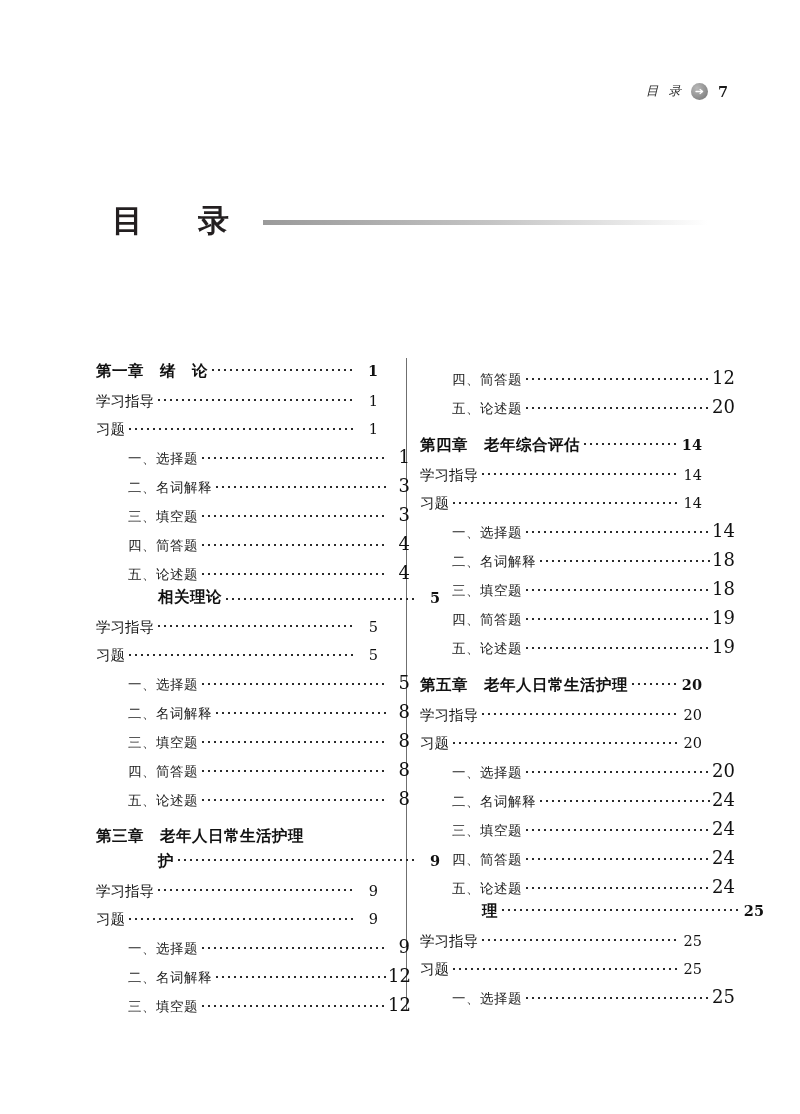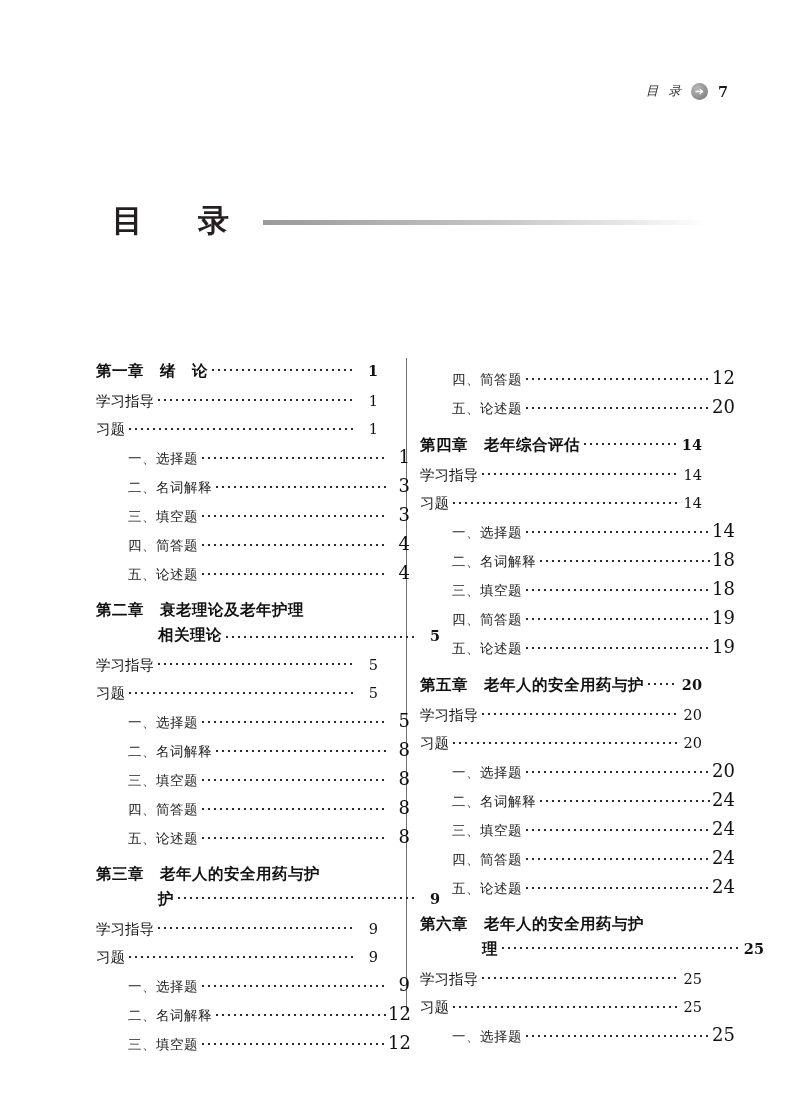--- a/index.html
+++ b/index.html
@@ -252,23 +252,20 @@
             <span class="leader"></span>
             <span class="pg">4</span>
           </div>
           <div class="entry lvl3">
             <span class="lbl">五、论述题</span>
             <span class="leader"></span>
             <span class="pg">4</span>
           </div>
         </div>
         <div class="group">
-          <div class="entry lvl1">
-            <span class="lbl">第二章　衰老理论及老年护理</span>
-          </div>
           <div class="entry lvl1 lvl1-cont" style="margin-top: 2px; align-items: center;">
             <span class="lbl">相关理论</span>
             <span class="leader"></span>
             <span class="pg">5</span>
           </div>
           <div class="entry lvl2">
             <span class="lbl">学习指导</span>
             <span class="leader"></span>
             <span class="pg">5</span>
           </div>
@@ -298,21 +295,21 @@
             <span class="pg">8</span>
           </div>
           <div class="entry lvl3">
             <span class="lbl">五、论述题</span>
             <span class="leader"></span>
             <span class="pg">8</span>
           </div>
         </div>
         <div class="group">
           <div class="entry lvl1">
-            <span class="lbl">第三章　老年人的安全用药与护</span>
+            <span class="lbl">第三章　老年人日常生活护理</span>
           </div>
           <div class="entry lvl1 lvl1-cont" style="margin-top: 2px;">
             <span class="lbl">护</span>
             <span class="leader"></span>
             <span class="pg">9</span>
           </div>
           <div class="entry lvl2">
             <span class="lbl">学习指导</span>
             <span class="leader"></span>
             <span class="pg">9</span>
@@ -389,21 +386,21 @@
             <span class="pg">19</span>
           </div>
           <div class="entry lvl3">
             <span class="lbl">五、论述题</span>
             <span class="leader"></span>
             <span class="pg">19</span>
           </div>
         </div>
         <div class="group">
           <div class="entry lvl1">
-            <span class="lbl">第五章　老年人的安全用药与护</span>
+            <span class="lbl">第五章　老年人日常生活护理</span>
             <span class="leader"></span>
             <span class="pg">20</span>
           </div>
           <div class="entry lvl2">
             <span class="lbl">学习指导</span>
             <span class="leader"></span>
             <span class="pg">20</span>
           </div>
           <div class="entry lvl2">
             <span class="lbl">习题</span>
@@ -430,23 +427,20 @@
             <span class="leader"></span>
             <span class="pg">24</span>
           </div>
           <div class="entry lvl3">
             <span class="lbl">五、论述题</span>
             <span class="leader"></span>
             <span class="pg">24</span>
           </div>
         </div>
         <div class="group">
-          <div class="entry lvl1">
-            <span class="lbl">第六章　老年人的安全用药与护</span>
-          </div>
           <div class="entry lvl1 lvl1-cont" style="margin-top: 2px;">
             <span class="lbl">理</span>
             <span class="leader"></span>
             <span class="pg">25</span>
           </div>
           <div class="entry lvl2">
             <span class="lbl">学习指导</span>
             <span class="leader"></span>
             <span class="pg">25</span>
           </div>

